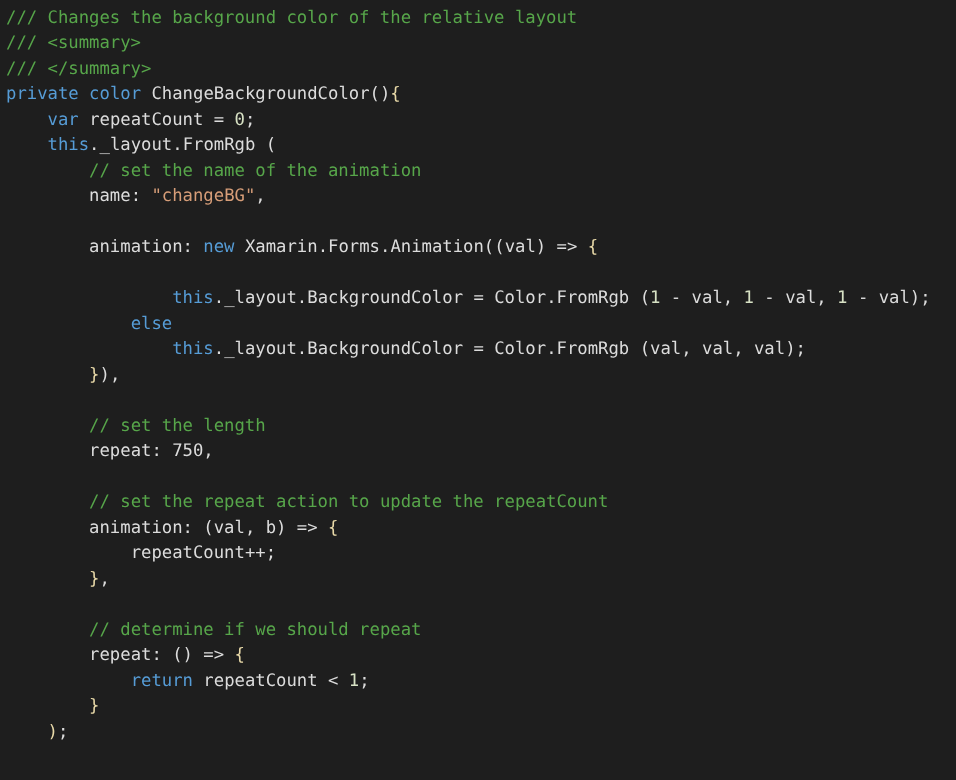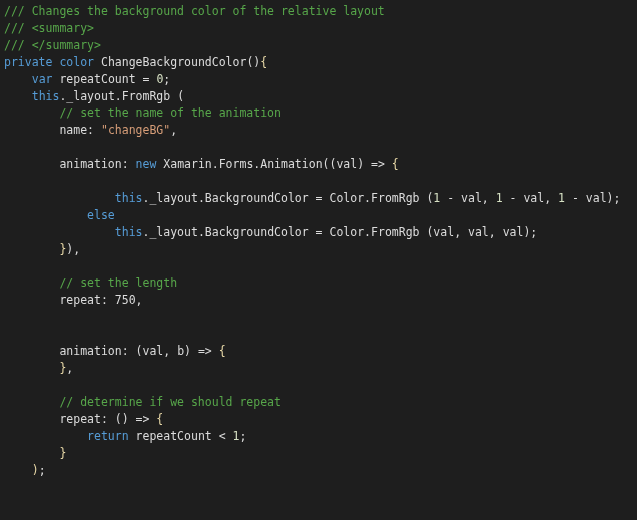--- a/index.html
+++ b/index.html
@@ -55,22 +55,23 @@
     <div class="code-line"><span class="tok t-op">        </span><span class="tok t-id">animation</span><span class="tok t-op">: </span><span class="tok t-key">new</span><span class="tok t-op"> </span><span class="tok t-id">Xamarin</span><span class="tok t-op">.</span><span class="tok t-id">Forms</span><span class="tok t-op">.</span><span class="tok t-id">Animation</span><span class="tok t-op">((</span><span class="tok t-id">val</span><span class="tok t-op">) =&gt; </span><span class="tok t-brace">{</span></div>
     <div class="code-line"><span class="tok t-op">            </span></div>
     <div class="code-line"><span class="tok t-op">                </span><span class="tok t-key">this</span><span class="tok t-op">.</span><span class="tok t-id">_layout</span><span class="tok t-op">.</span><span class="tok t-id">BackgroundColor</span><span class="tok t-op"> = </span><span class="tok t-id">Color</span><span class="tok t-op">.</span><span class="tok t-id">FromRgb</span><span class="tok t-op"> (</span><span class="tok t-num">1</span><span class="tok t-op"> - </span><span class="tok t-id">val</span><span class="tok t-op">, </span><span class="tok t-num">1</span><span class="tok t-op"> - </span><span class="tok t-id">val</span><span class="tok t-op">, </span><span class="tok t-num">1</span><span class="tok t-op"> - </span><span class="tok t-id">val</span><span class="tok t-op">);</span></div>
     <div class="code-line"><span class="tok t-op">            </span><span class="tok t-key">else</span></div>
     <div class="code-line"><span class="tok t-op">                </span><span class="tok t-key">this</span><span class="tok t-op">.</span><span class="tok t-id">_layout</span><span class="tok t-op">.</span><span class="tok t-id">BackgroundColor</span><span class="tok t-op"> = </span><span class="tok t-id">Color</span><span class="tok t-op">.</span><span class="tok t-id">FromRgb</span><span class="tok t-op"> (</span><span class="tok t-id">val</span><span class="tok t-op">, </span><span class="tok t-id">val</span><span class="tok t-op">, </span><span class="tok t-id">val</span><span class="tok t-op">);</span></div>
     <div class="code-line"><span class="tok t-op">        </span><span class="tok t-brace">}</span><span class="tok t-op">)</span><span class="tok t-op">,</span></div>
     <div class="code-line">&nbsp;</div>
     <div class="code-line"><span class="tok t-op">        </span><span class="tok t-com">// set the length</span></div>
     <div class="code-line"><span class="tok t-op">        </span><span class="tok t-id">repeat</span><span class="tok t-op">: </span><span class="tok t-id">750</span><span class="tok t-op">,</span></div>
     <div class="code-line">&nbsp;</div>
-    <div class="code-line"><span class="tok t-op">        </span></div>
+    <div class="code-line"><span class="tok t-op">        </span><span class="tok t-com">// set the repeat action to update the repeatCount</span></div>
     <div class="code-line"><span class="tok t-op">        </span><span class="tok t-id">animation</span><span class="tok t-op">: (</span><span class="tok t-id">val</span><span class="tok t-op">, </span><span class="tok t-id">b</span><span class="tok t-op">) =&gt; </span><span class="tok t-brace">{</span></div>
+    <div class="code-line"><span class="tok t-op">            </span><span class="tok t-id">repeatCount</span><span class="tok t-op">++;</span></div>
     <div class="code-line"><span class="tok t-op">        </span><span class="tok t-brace">}</span><span class="tok t-op">,</span></div>
     <div class="code-line">&nbsp;</div>
     <div class="code-line"><span class="tok t-op">        </span><span class="tok t-com">// determine if we should repeat</span></div>
     <div class="code-line"><span class="tok t-op">        </span><span class="tok t-id">repeat</span><span class="tok t-op">: () =&gt; </span><span class="tok t-brace">{</span></div>
     <div class="code-line"><span class="tok t-op">            </span><span class="tok t-key">return</span><span class="tok t-op"> </span><span class="tok t-id">repeatCount</span><span class="tok t-op"> &lt; </span><span class="tok t-num">1</span><span class="tok t-op">;</span></div>
     <div class="code-line"><span class="tok t-op">        </span><span class="tok t-brace">}</span></div>
     <div class="code-line"><span class="tok t-op">    </span><span class="tok t-brace">)</span><span class="tok t-op">;</span></div>
   </div>
 
 </body></html>

